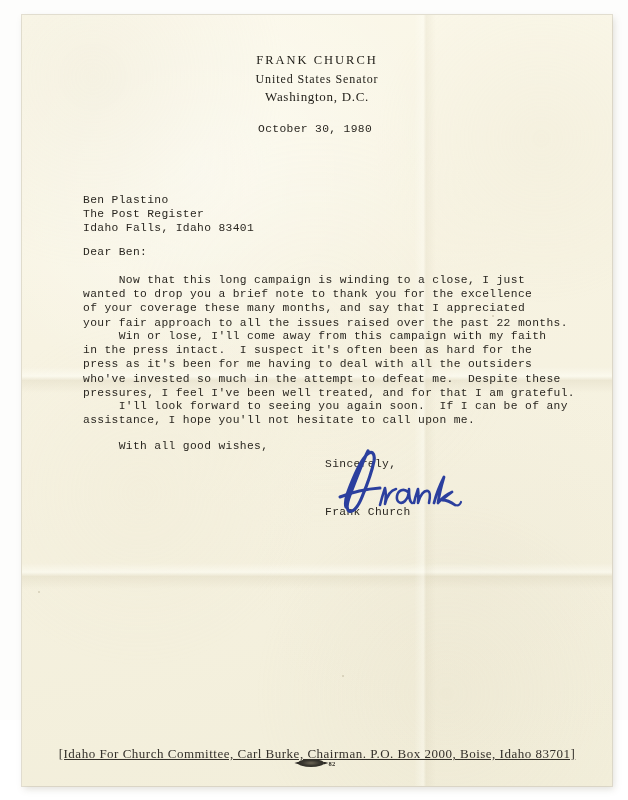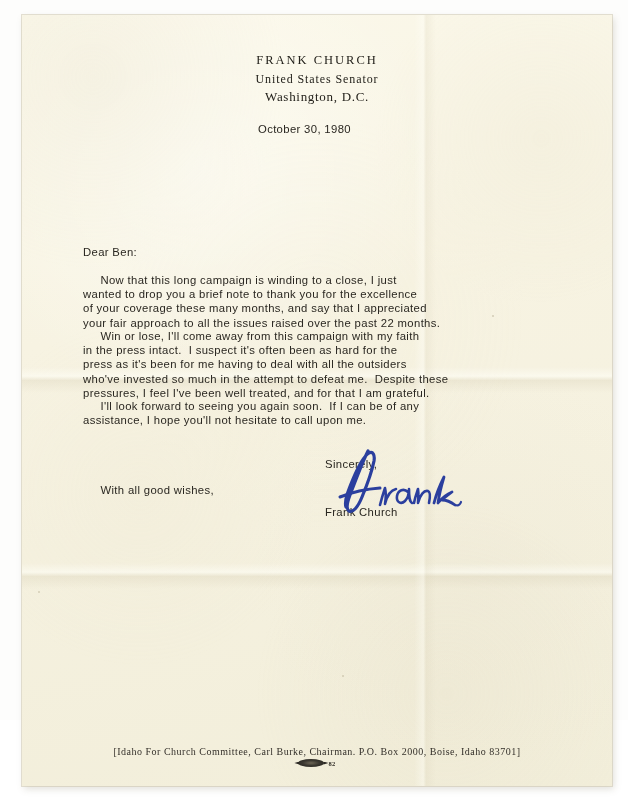--- a/index.html
+++ b/index.html
@@ -96,35 +96,35 @@
     margin-bottom: 2px;
   }
   #lh-city {
     font-size: 13px;
     letter-spacing: 0.7px;
   }
 
   
   .tw {
     position: absolute;
-    font-family: Liberation Sans, sans-serif;
+    font-family: Liberation Mono, monospace;
     font-size: 11.3px;
     line-height: 14.2px;
     color: #2a2721;
     white-space: pre;
     letter-spacing: 0.35px;
   }
 
   #date       { left: 236px; top: 107px; }
   #addressee  { left: 61px;  top: 178px; }
   #salutation { left: 61px;  top: 230px; }
   #para1      { left: 61px;  top: 258px; }
   #para2      { left: 61px;  top: 314px; }
   #para3      { left: 61px;  top: 384px; }
-  #closing    { left: 61px;  top: 424px; margin-top: 44px; }
+  #closing    { left: 61px;  top: 424px; }
   #signoff    { left: 303px; top: 442px; }
   #signame    { left: 303px; top: 490px; }
 
   
   #signature {
     position: absolute;
     left: 300px;
     top: 430px;
     width: 140px;
     height: 78px;
@@ -132,23 +132,24 @@
   }
   #signature svg { display: block; overflow: visible; }
 
   
   #footer {
     position: absolute;
     left: 0; right: 0;
     top: 731px;
     text-align: center;
     font-family: "Liberation Serif", "DejaVu Serif", serif;
-    font-size: 10px;
+    font-size: 13px;
     letter-spacing: 0.5px;
     color: #34302a;
+    text-decoration: underline;
   }
   #union-bug {
     position: absolute;
     left: 0; right: 0;
     top: 744px;
     display: flex;
     align-items: center;
     justify-content: center;
     gap: 4px;
   }
@@ -200,20 +201,23 @@
     <div class="speck" style="left:320px; top:660px; width:2px; height:1.5px;"></div>
 
     <div id="letterhead">
       <div id="lh-name">FRANK CHURCH</div>
       <div id="lh-title">United States Senator</div>
       <div id="lh-city">Washington, D.C.</div>
     </div>
 
     <div class="tw" id="date">October 30, 1980</div>
 
+    <div class="tw" id="addressee">Ben Plastino
+The Post Register
+Idaho Falls, Idaho 83401</div>
 
     <div class="tw" id="salutation">Dear Ben:</div>
 
     <div class="tw" id="para1">     Now that this long campaign is winding to a close, I just
 wanted to drop you a brief note to thank you for the excellence
 of your coverage these many months, and say that I appreciated
 your fair approach to all the issues raised over the past 22 months.</div>
     <div class="tw" id="para3">     I'll look forward to seeing you again soon.  If I can be of any
 assistance, I hope you'll not hesitate to call upon me.</div>
     <div class="tw" id="para2">     Win or lose, I'll come away from this campaign with my faith

